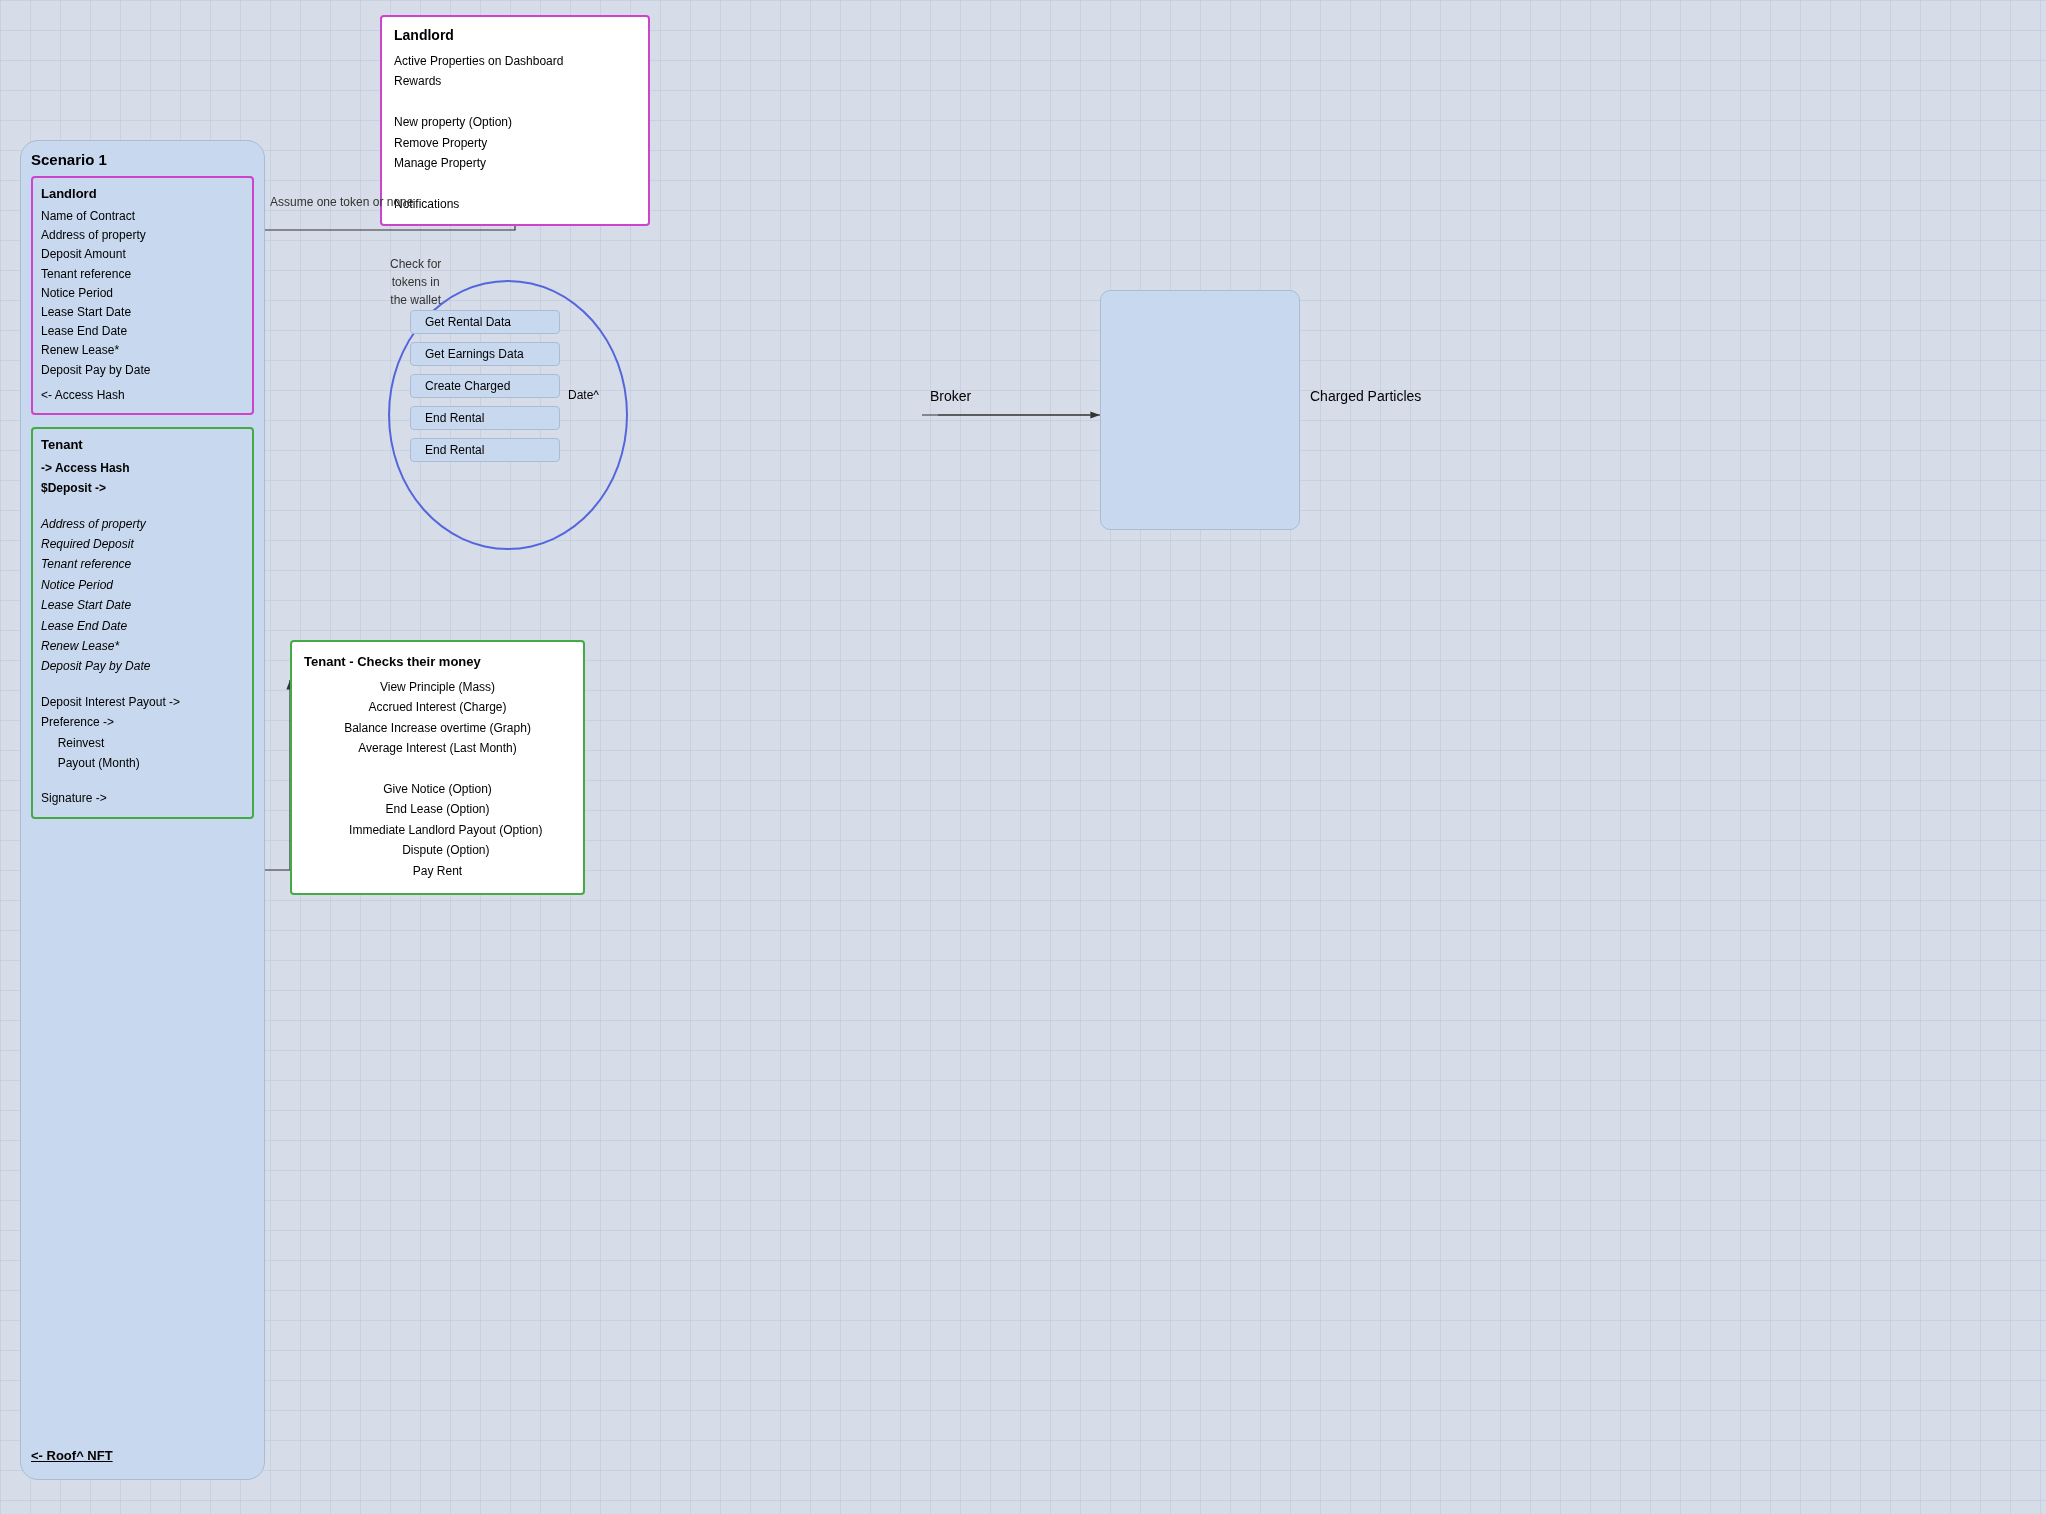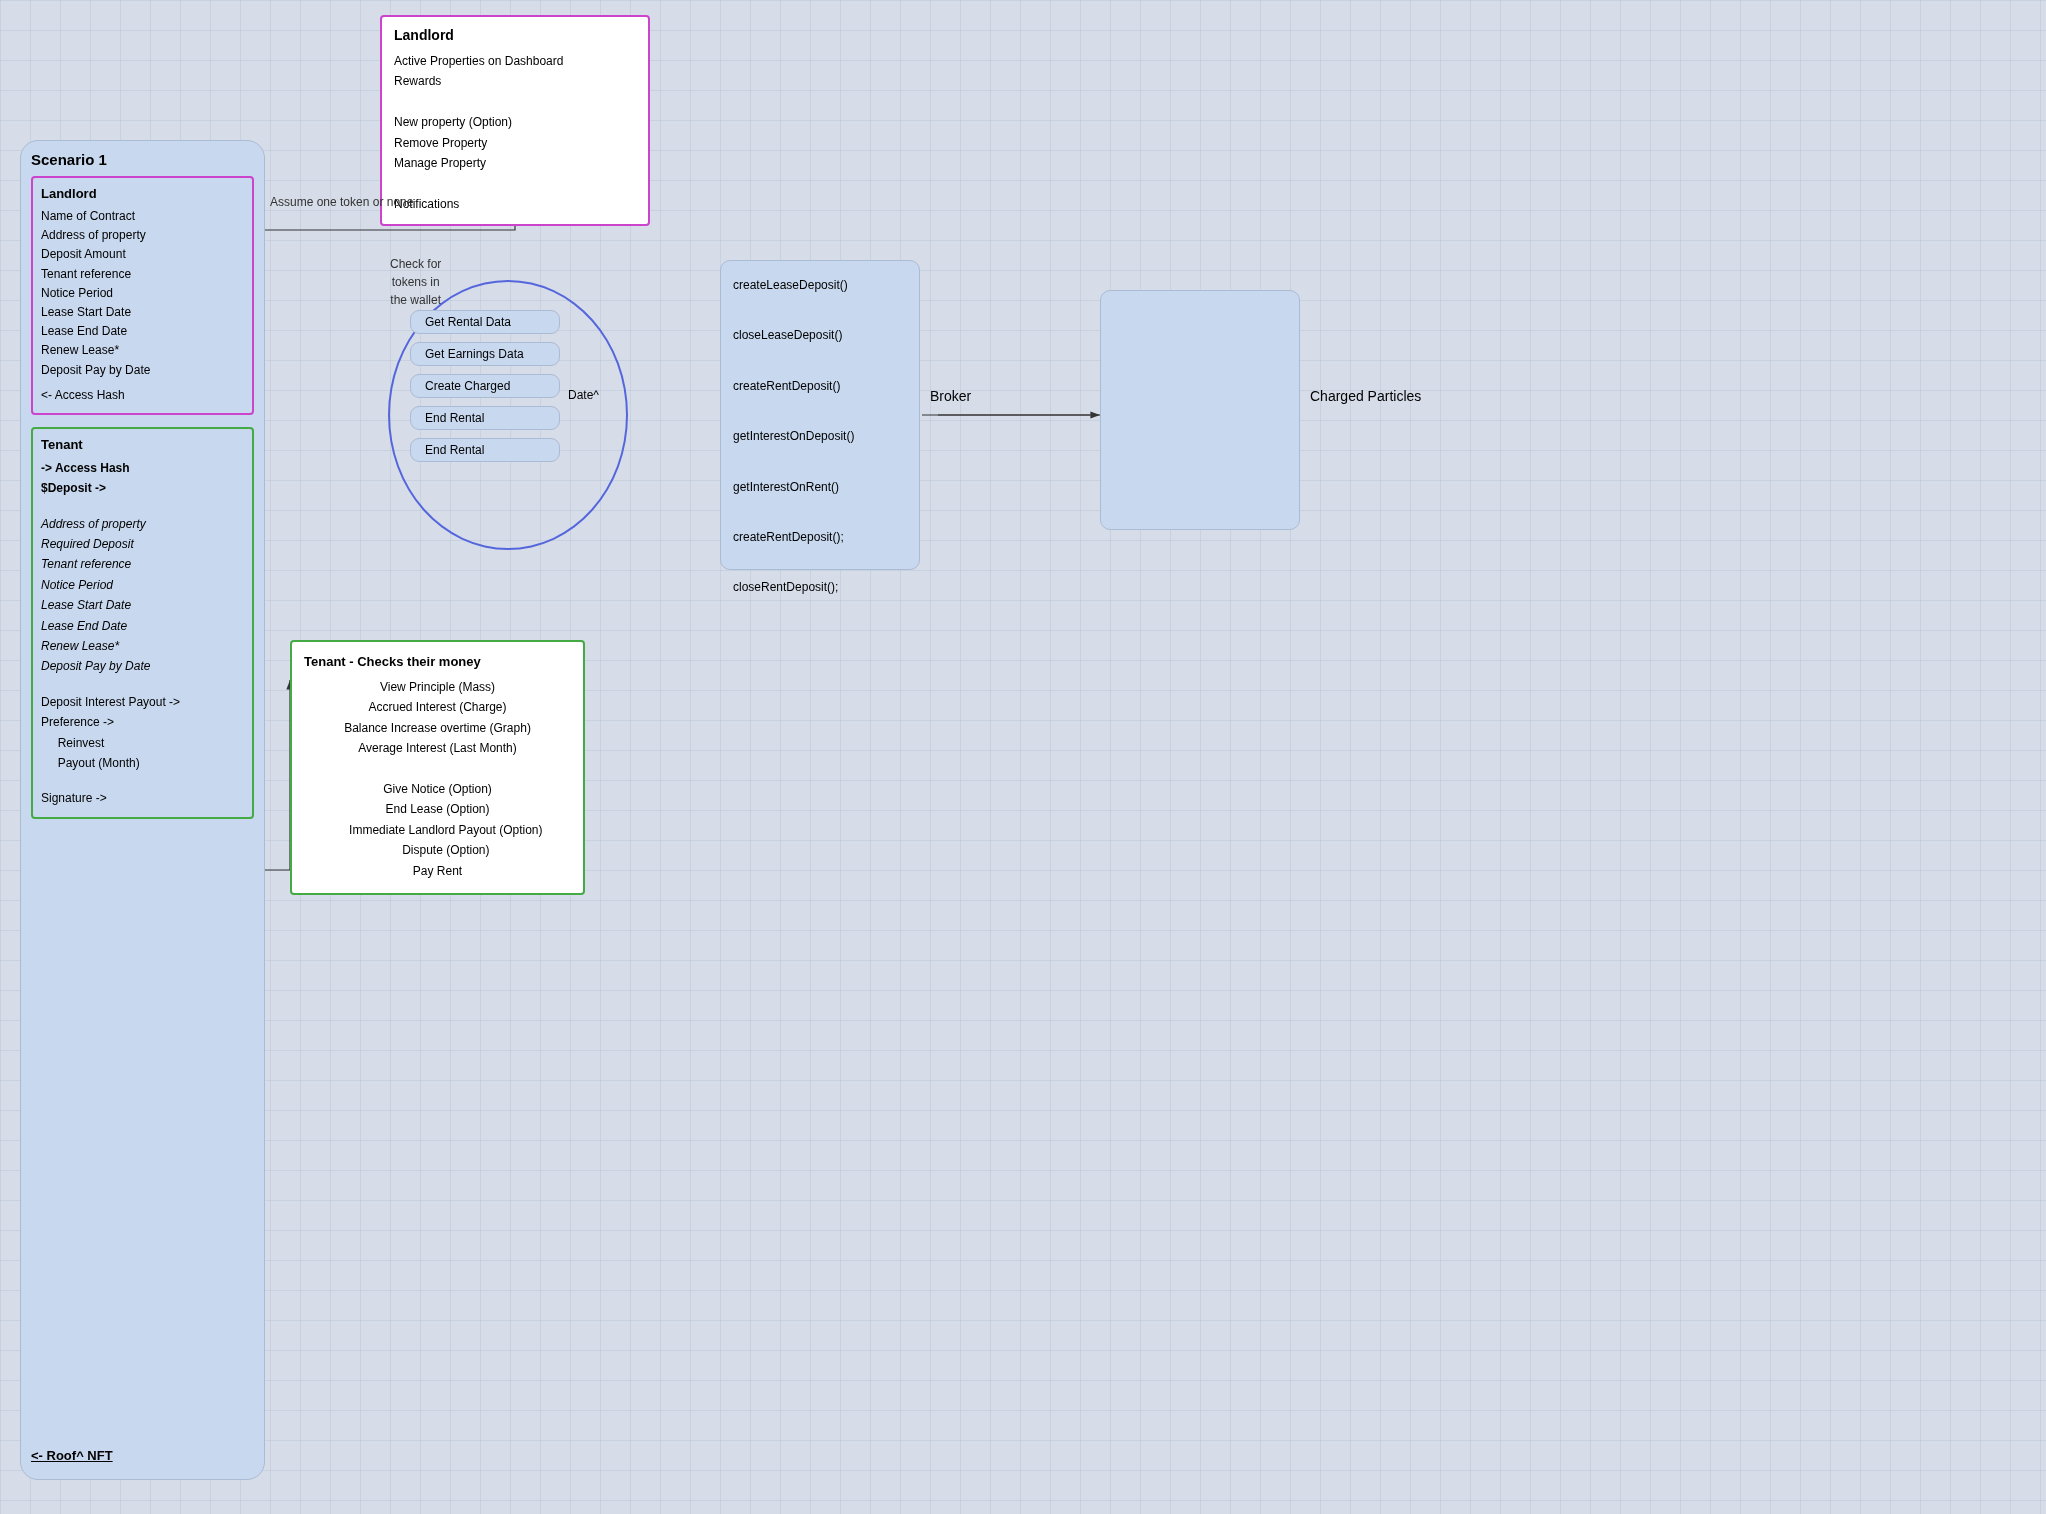--- a/index.html
+++ b/index.html
@@ -183,21 +183,21 @@
       top: 310px;
       left: 410px;
       display: flex;
       flex-direction: column;
       gap: 8px;
     }
 
     .ui-btn {
       background: #c8d8ee;
       border: 1px solid #aabbd4;
-      border-radius: 9px;
+      border-radius: 4px;
       padding: 4px 14px;
       font-size: 12px;
       width: 150px;
       text-align: left;
     }
 
     
     .roof-label {
       position: absolute;
       top: 388px;
@@ -382,37 +382,20 @@
   <div class="ui-buttons-area">
     <div class="ui-btn">Get Rental Data</div>
     <div class="ui-btn">Get Earnings Data</div>
     <div class="ui-btn">Create Charged</div>
     <div class="ui-btn">End Rental</div>
     <div class="ui-btn">End Rental</div>
   </div>
 
   <div class="roof-label">Date^</div>
 
-  <div class="broker-box">
-    <p>
-      createLeaseDeposit()<br>
-      <br>
-      closeLeaseDeposit()<br>
-      <br>
-      createRentDeposit()<br>
-      <br>
-      getInterestOnDeposit()<br>
-      <br>
-      getInterestOnRent()<br>
-      <br>
-      createRentDeposit();<br>
-      <br>
-      closeRentDeposit();
-    </p>
-  </div>
 
   <div class="broker-label">Broker</div>
 
   <div class="charged-particles-box">
   </div>
 
   <div class="charged-particles-label">Charged Particles</div>
 
   <div class="tenant-checks-box">
     <div class="tenant-checks-title">Tenant - Checks their money</div>

